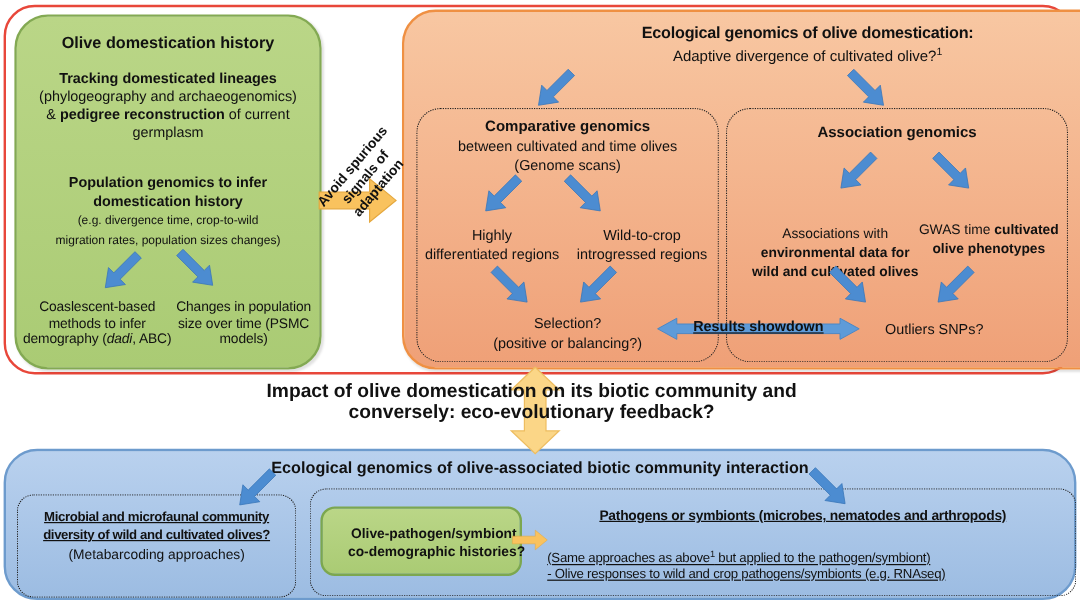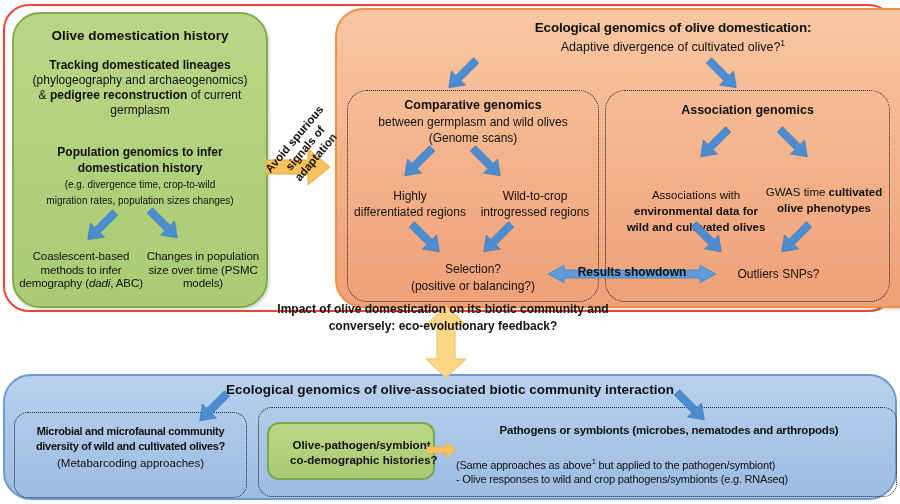--- a/index.html
+++ b/index.html
@@ -4,21 +4,21 @@
 <style>
   html,body{margin:0;padding:0;background:#fff;}
   .stage{
     position:relative;width:900px;height:504px;background:#fff;overflow:hidden;
     font-family:"Liberation Sans","DejaVu Sans",sans-serif;color:#111;
   }
   .abs{position:absolute;}
   .b{font-weight:bold;}
   .pre{white-space:pre;}
   .ctr{text-align:center;}
-  .nw{white-space:nowrap;}
+  .nw{white-space:nowrap;text-decoration:underline;}
 
   
   .top-frame{
     left:3px;top:4px;width:888px;height:304px;
     border:2.5px solid #e8473a;border-radius:26px;background:#fff;
   }
 
   
   .green-box{
     left:12px;top:12px;width:252px;height:292px;
@@ -58,21 +58,21 @@
   .lab-highly{left:0;top:97px;width:124px;}
   .lab-wild{left:124px;top:97px;width:126px;}
   .selection{top:170px;width:100%;font-size:12px;line-height:17px;}
   .assoc-title{top:12px;width:100%;font-size:12.5px;}
   .env{left:0;top:96px;width:180px;font-size:11.5px;line-height:16px;}
   .gwas{left:156px;top:93px;width:124px;font-size:11.5px;line-height:16px;}
   .outliers{left:105px;top:176px;width:135px;font-size:12px;}
   .results-label{left:531px;top:265px;width:202px;font-size:12px;z-index:8;}
 
   
-  .impact{left:143px;top:301px;width:600px;font-size:12px;line-height:17px;z-index:6;}
+  .impact{left:143px;top:318px;width:600px;font-size:16px;line-height:17px;z-index:6;}
   .spur-label{
     left:238px;top:127px;width:134px;font-size:11.5px;line-height:14px;z-index:7;
     transform:rotate(-50deg);font-weight:bold;
   }
 
   
   .blue-box{
     left:3px;top:374px;width:890px;height:122px;
     background:linear-gradient(180deg,#b9d1ee,#9cbce2);
     border:2px solid #6d9bcd;border-radius:28px;
@@ -114,21 +114,21 @@
     <div class="abs ctr gcol gcol1"><span>Coaslescent-based methods to infer demography (</span><i>dadi</i><span>, ABC)</span></div>
     <div class="abs ctr gcol gcol2">Changes in population size over time (PSMC models)</div>
   </div>
 
   <div class="abs orange-box">
     <div class="abs ctr b orange-title1">Ecological genomics of olive domestication:</div>
     <div class="abs ctr orange-title2"><span>Adaptive divergence of cultivated olive?</span><sup>1</sup></div>
 
     <div class="abs dashed comp-box">
       <div class="abs ctr b comp-l1">Comparative genomics</div>
-      <div class="abs ctr comp-l2">between germplasm and wild olives</div>
+      <div class="abs ctr comp-l2">between cultivated and time olives</div>
       <div class="abs ctr comp-l3">(Genome scans)</div>
       <div class="abs ctr lab lab-highly">Highly
 differentiated regions</div>
       <div class="abs ctr lab lab-wild">Wild-to-crop
 introgressed regions</div>
       <div class="abs ctr pre selection">Selection?
 (positive or balancing?)</div>
     </div>
 
     <div class="abs dashed assoc-box">

